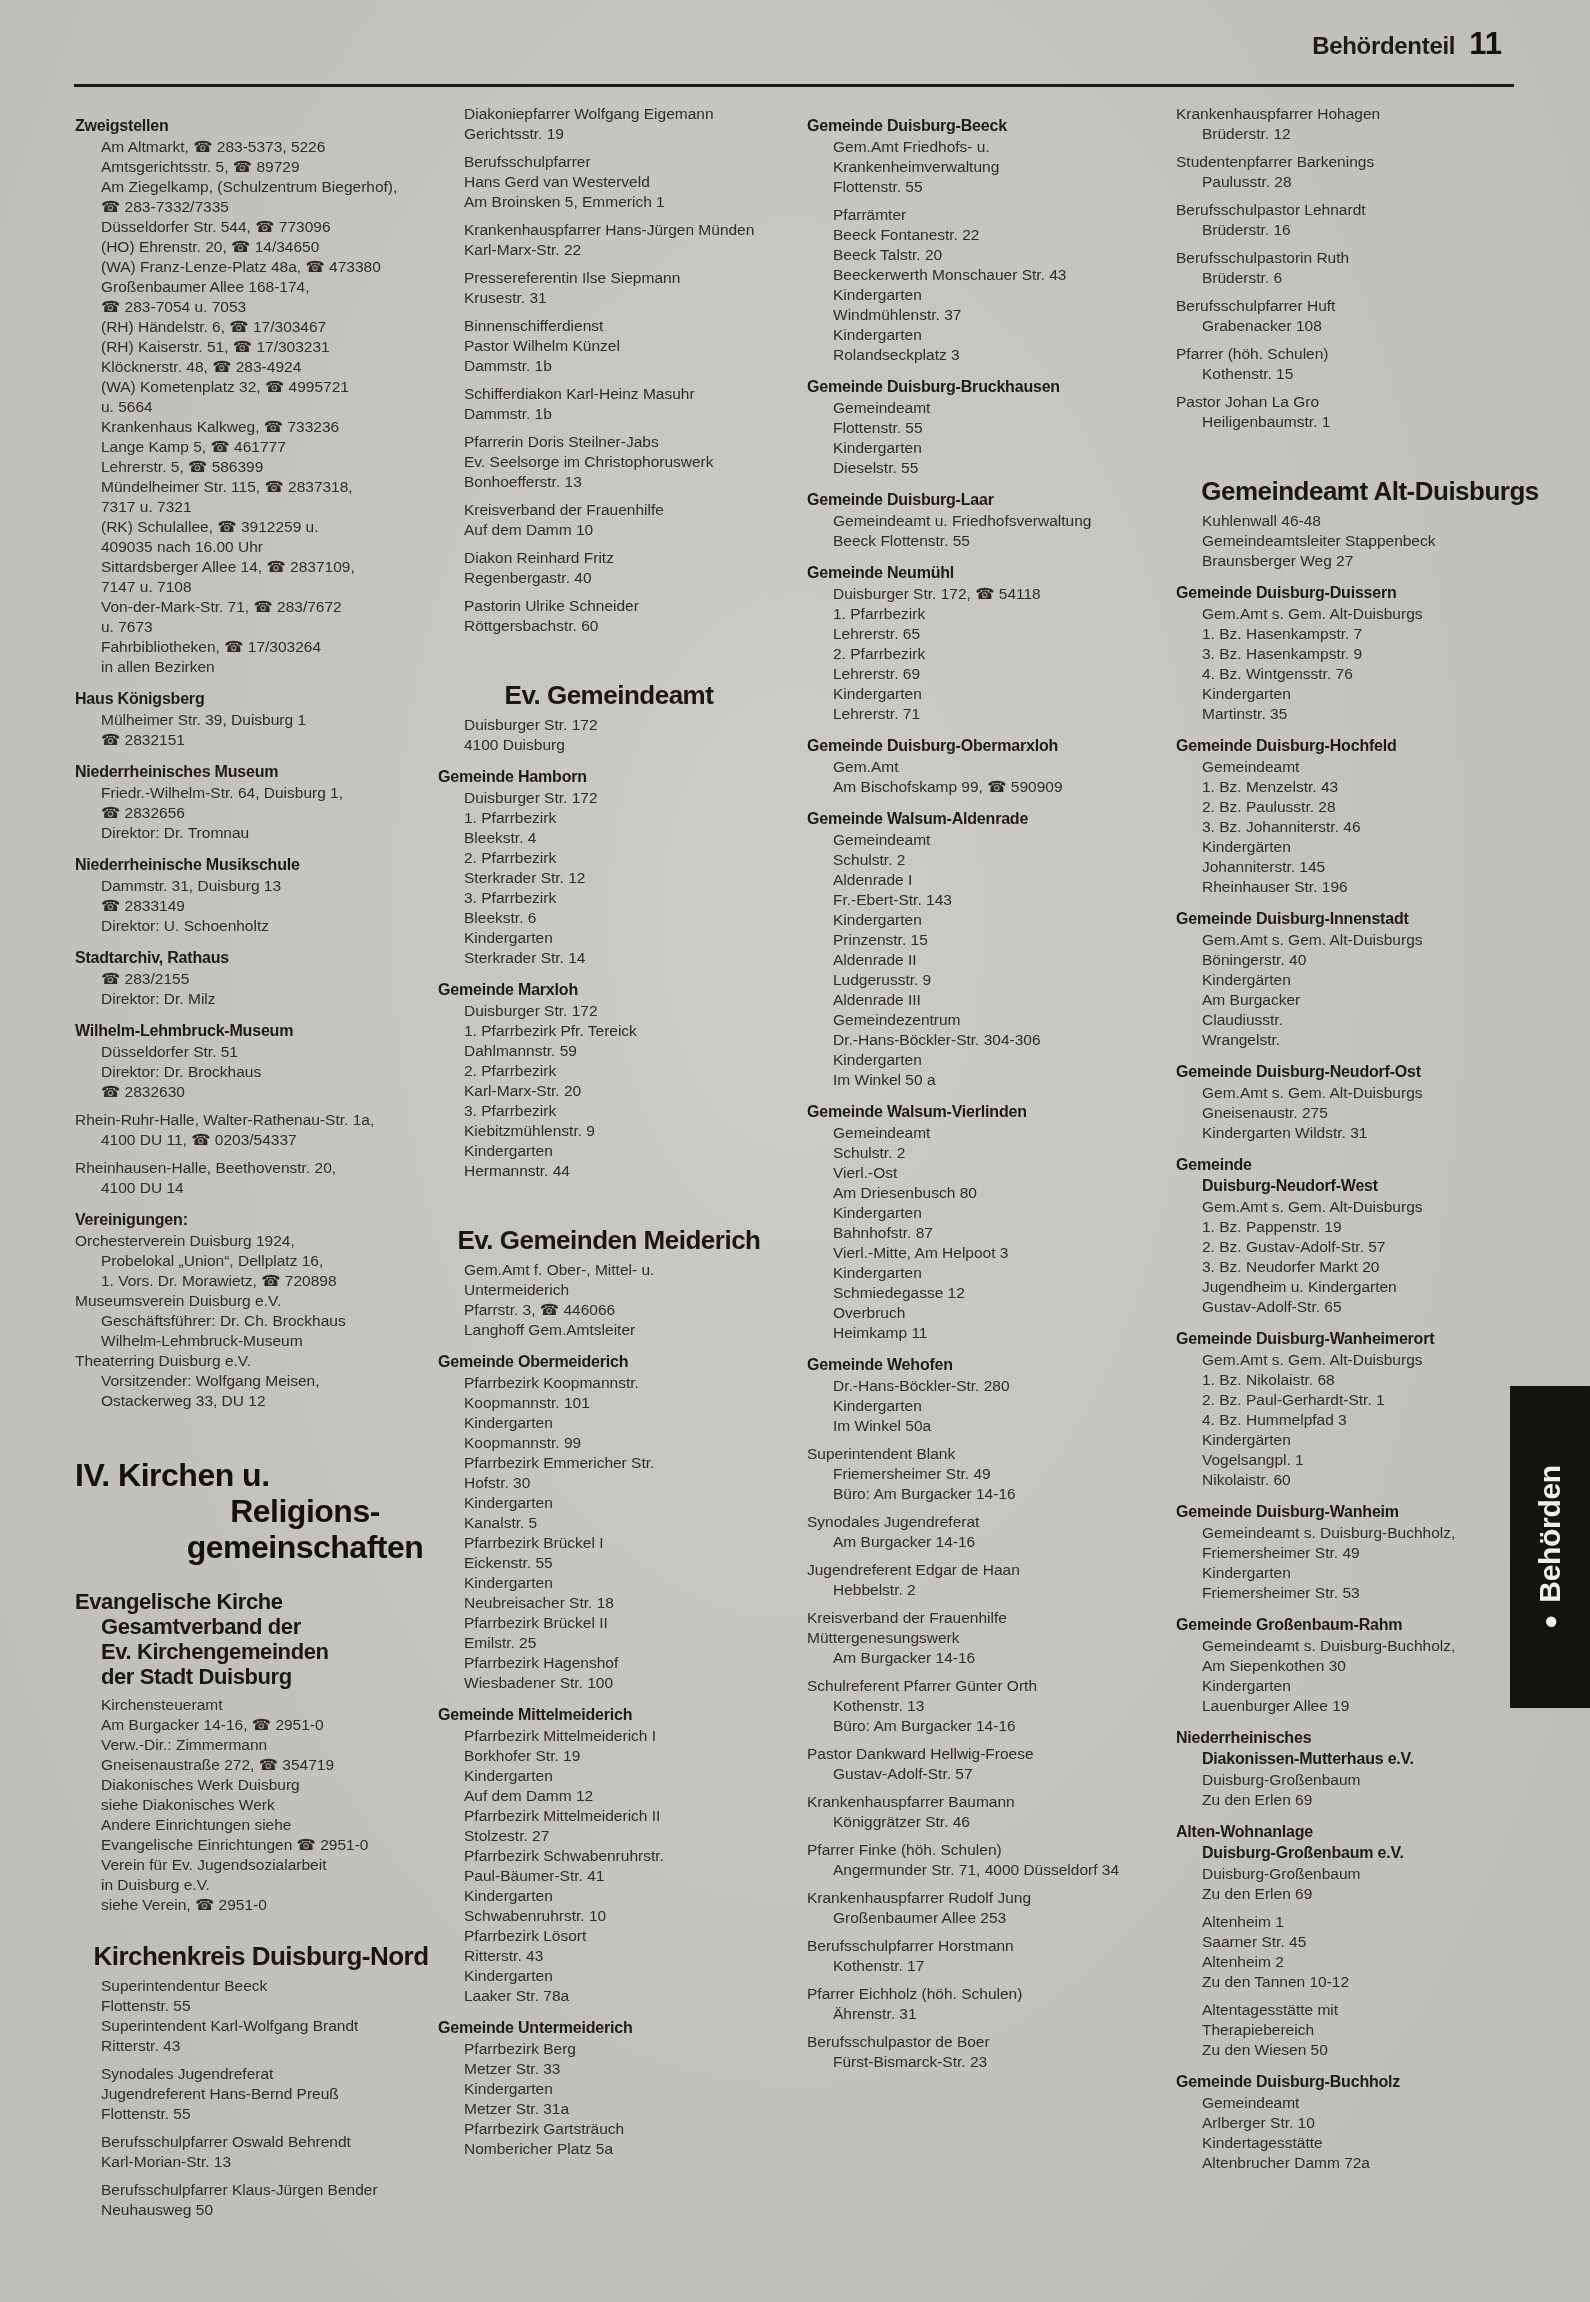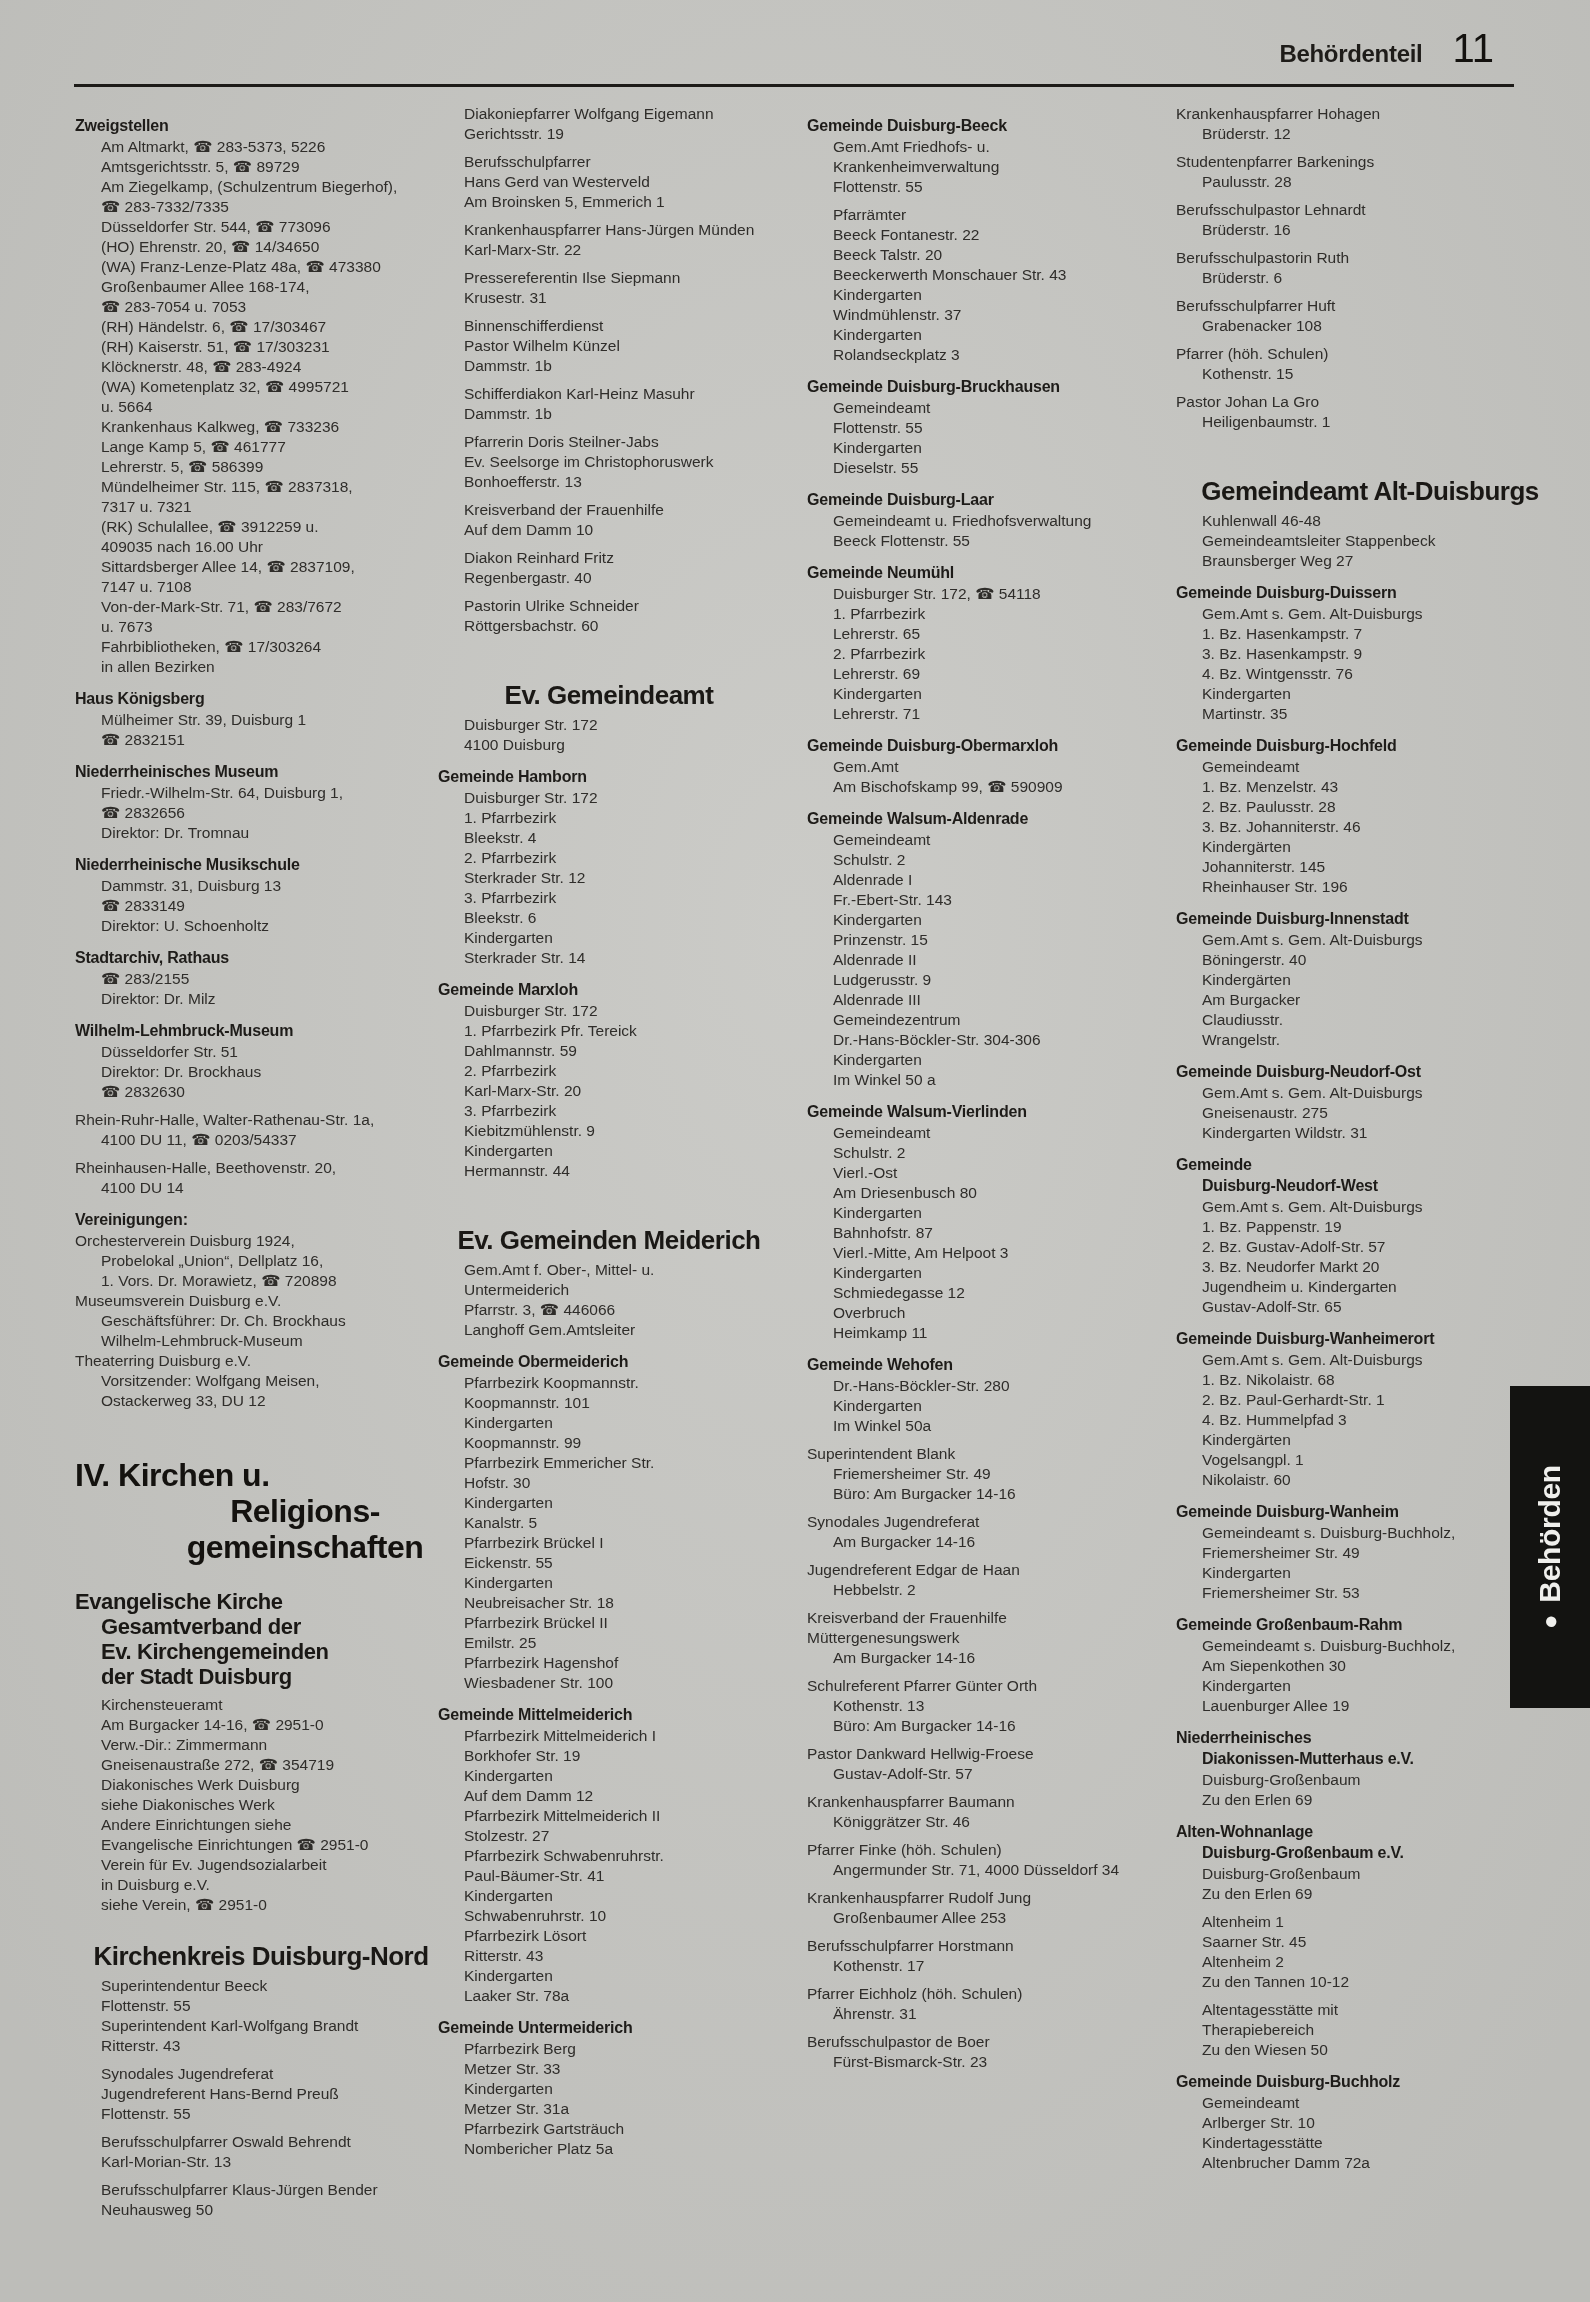--- a/index.html
+++ b/index.html
@@ -10,25 +10,25 @@
     color:#2f2d2a;
   }
   .paper{
     position:absolute;inset:0;
     background:
       radial-gradient(ellipse at 50% 40%, rgba(255,255,255,0.07), rgba(0,0,0,0.05) 90%),
       #c7c7c3;
   }
   
   .masthead{
-    position:absolute;top:26px;right:96px;
+    position:absolute;top:26px;right:88px;
     display:flex;align-items:baseline;gap:14px;
   }
   .masthead .label{font-size:24px;font-weight:700;color:#1e1c19;letter-spacing:-0.3px;}
-  .masthead .num{font-size:40px;font-weight:400;color:#14120f;margin-left:16px;}
+  .masthead .num{font-size:31px;font-weight:700;color:#14120f;}
   .header-rule{
     position:absolute;left:74px;top:84px;width:1440px;height:3px;background:#1d1b18;
   }
   
   .col{position:absolute;top:104px;}
   .c1{left:75px;width:372px;}
   .c2{left:438px;width:342px;}
   .c3{left:807px;width:348px;}
   .c4{left:1176px;width:388px;}
   .ln{white-space:nowrap;}

